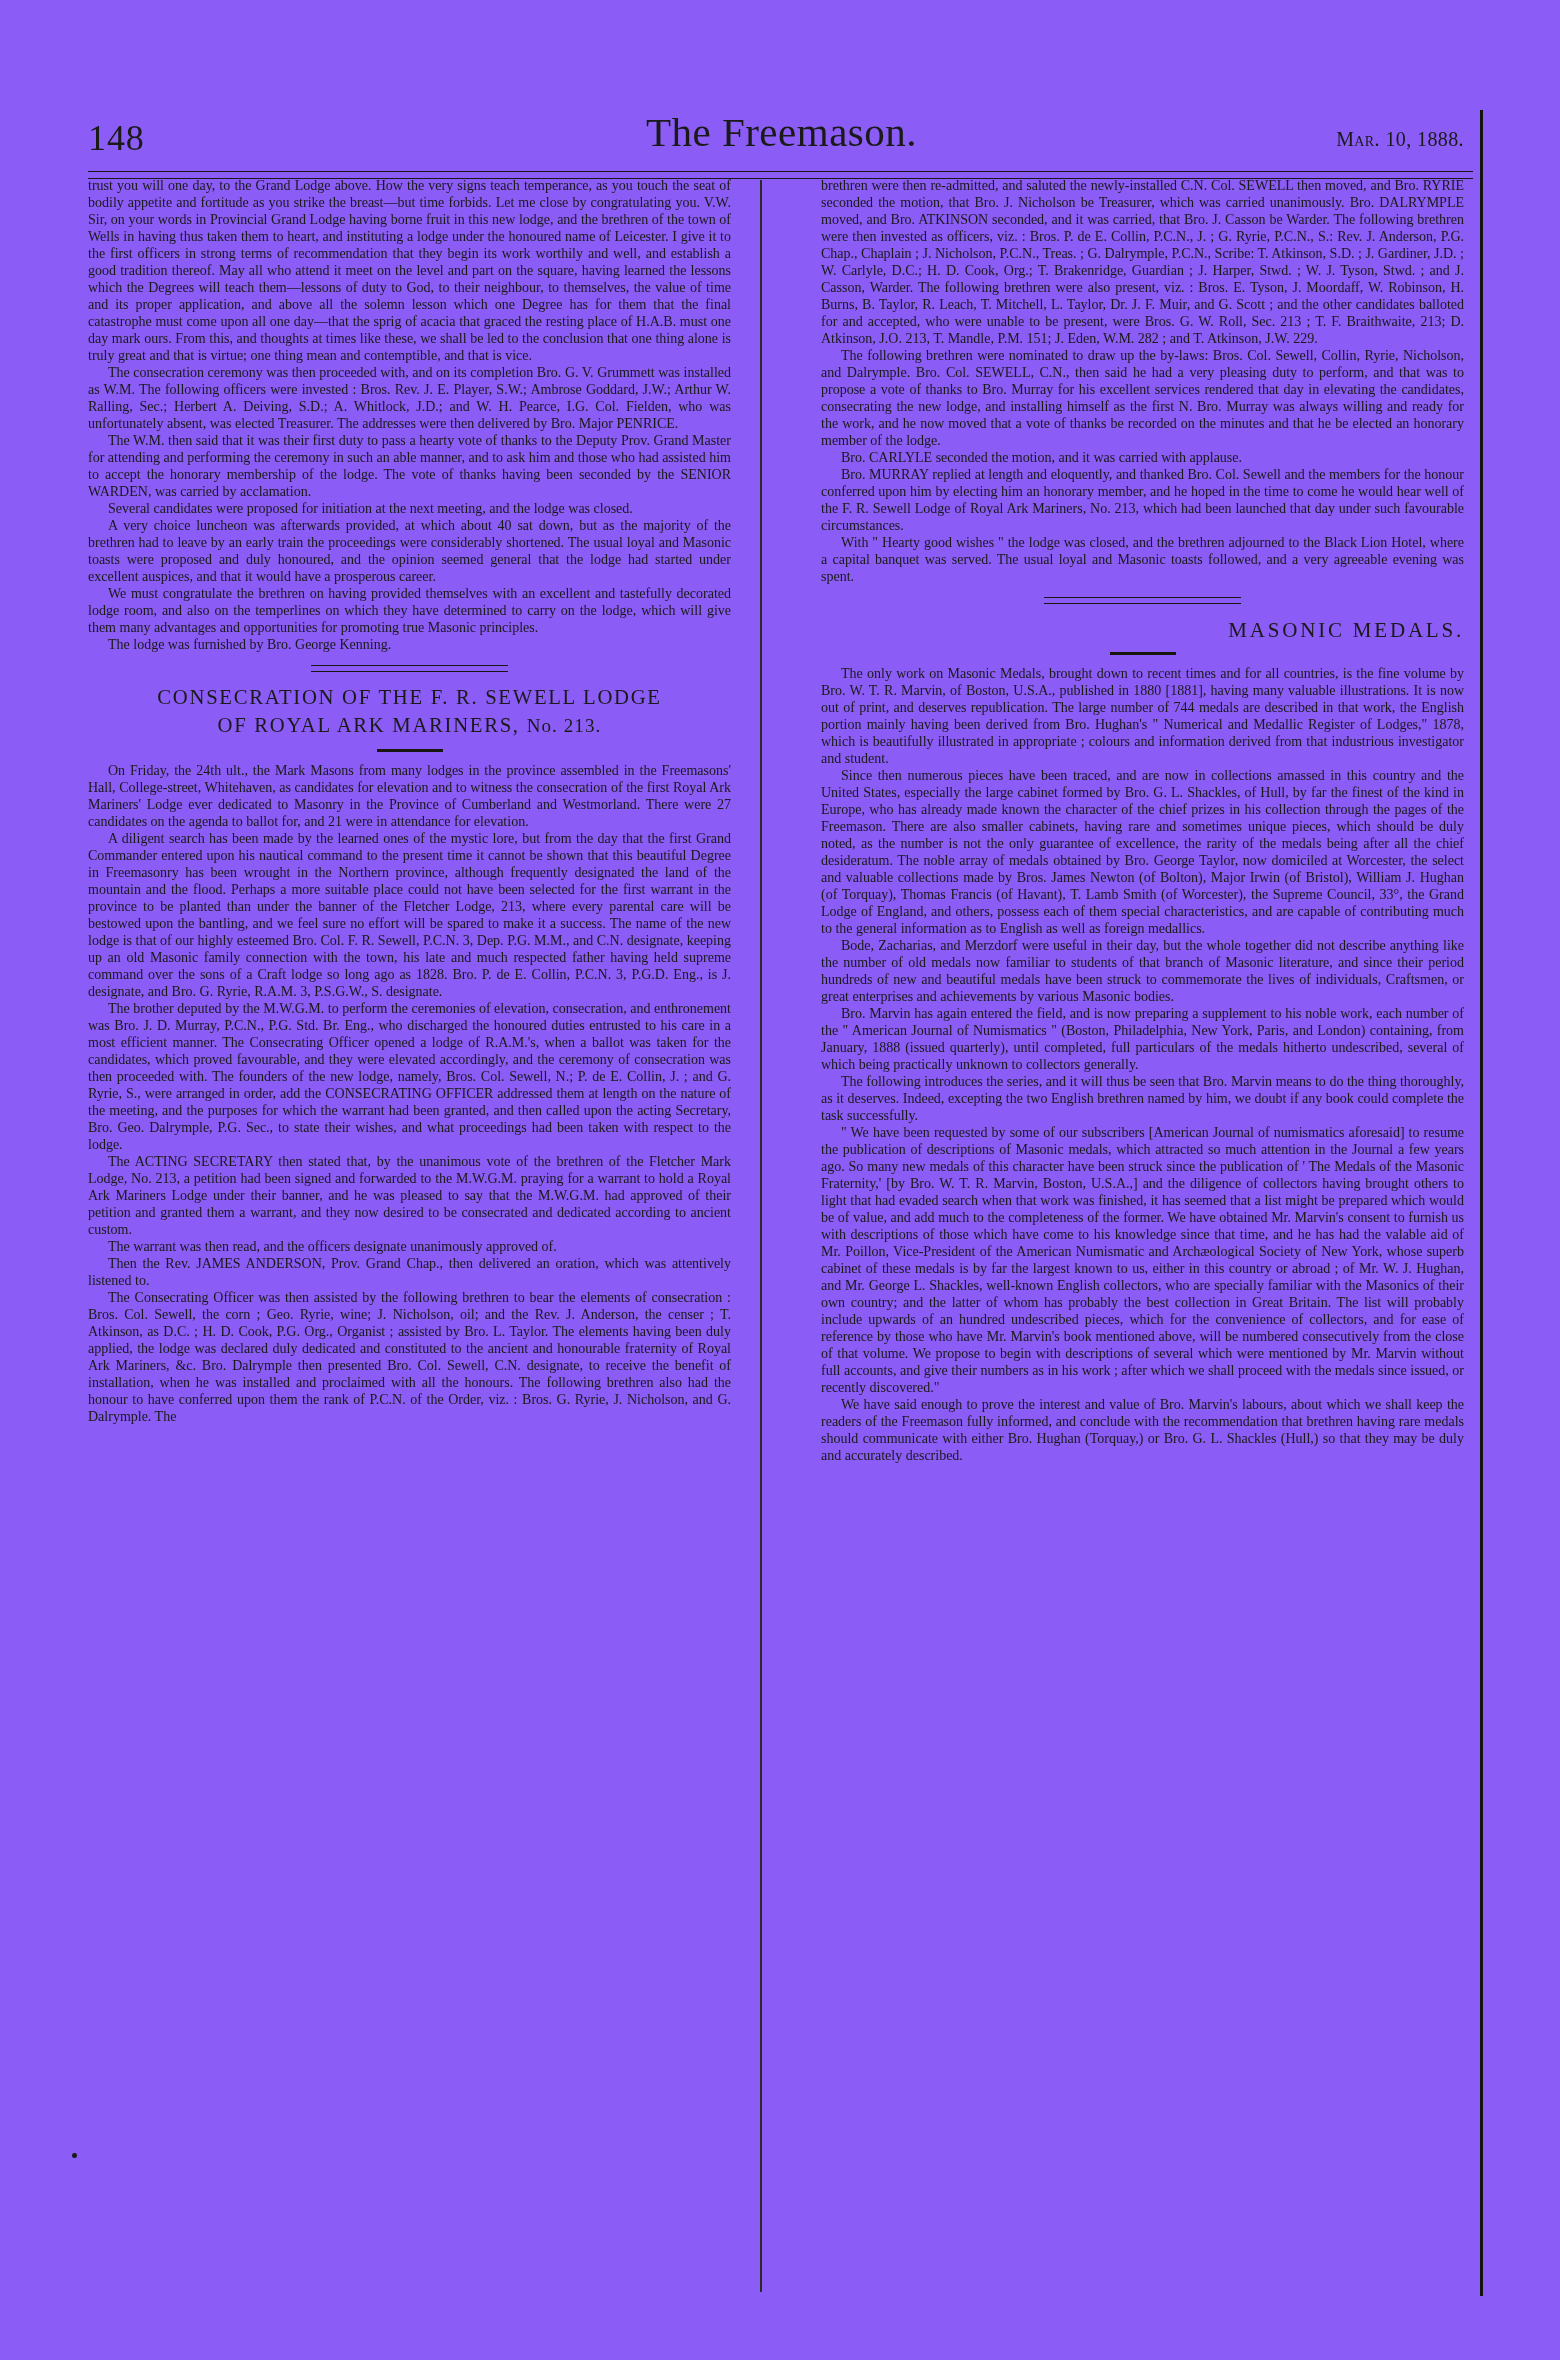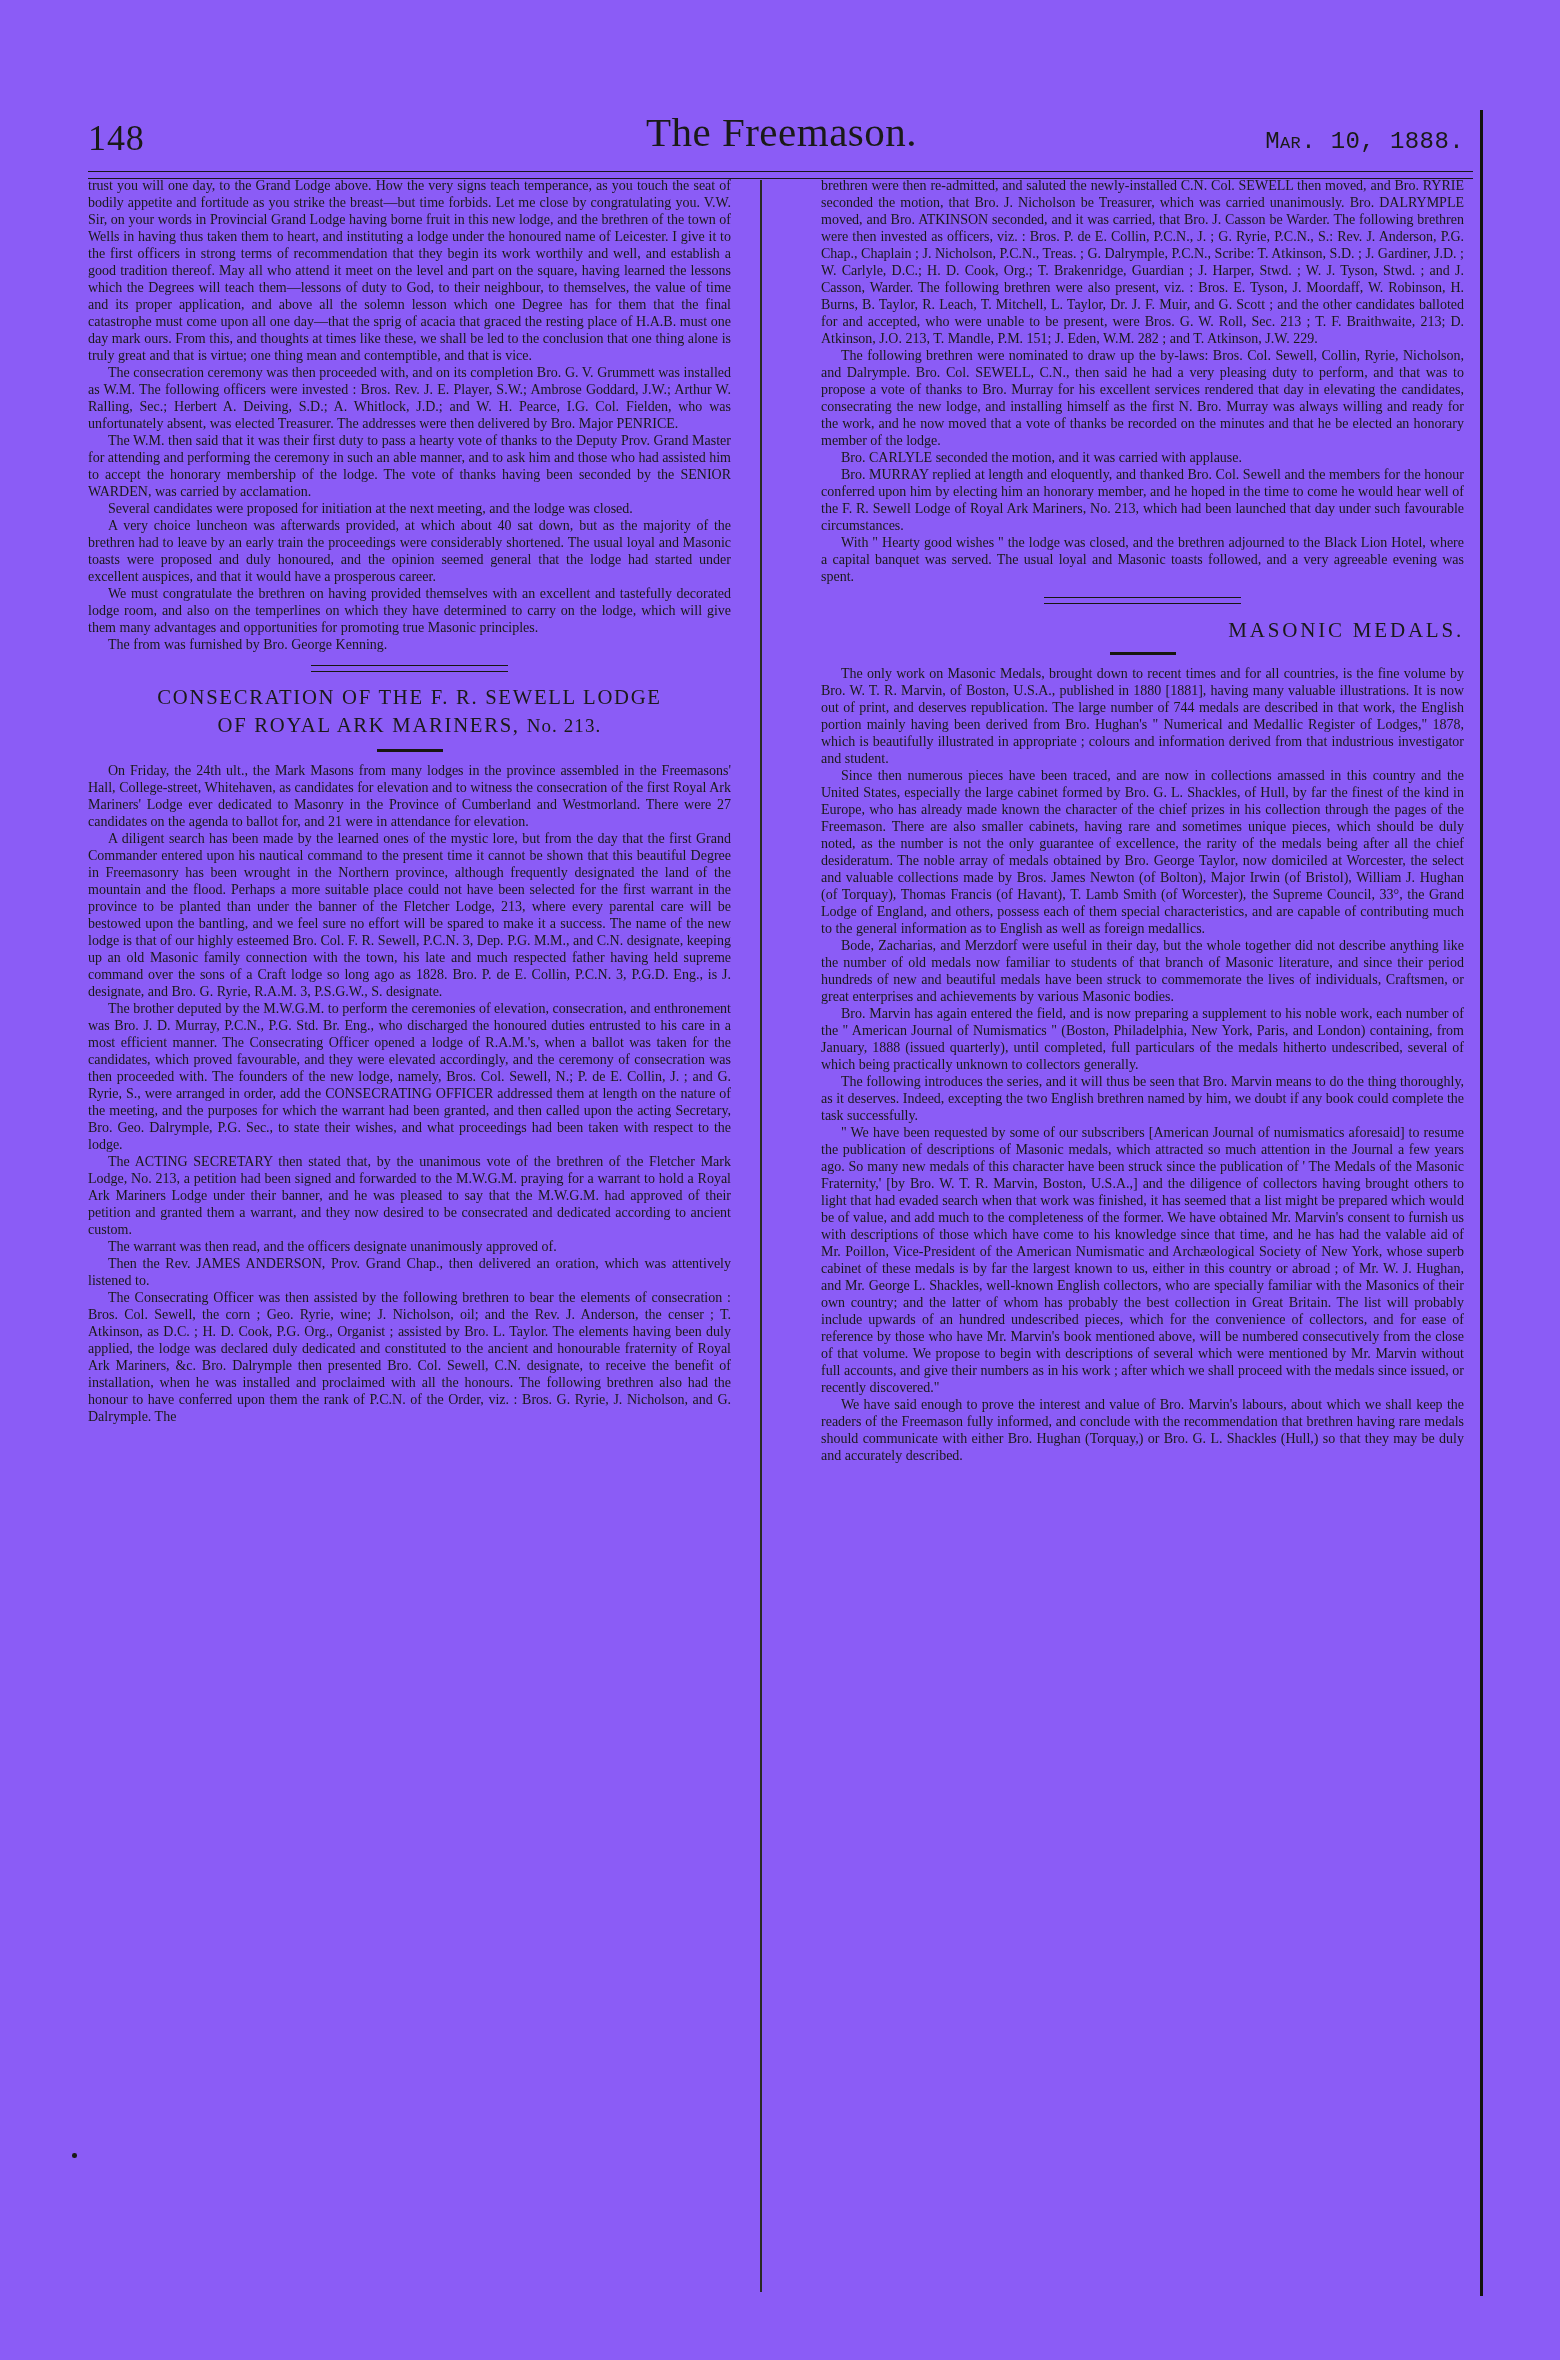--- a/index.html
+++ b/index.html
@@ -42,24 +42,23 @@
     top: 0;
     text-align: center;
     font-size: 41px;
     letter-spacing: 0.5px;
     font-family: "Liberation Serif", serif;
   }
   .masthead-date {
     position: absolute;
     right: 11px;
     top: 20px;
-    font-size: 24px;
+    font-size: 20px;
     font-variant: small-caps;
     letter-spacing: 0.4px;
-    font-family: Liberation Mono, monospace;
   }
   .rule-double {
     position: absolute;
     left: 88px;
     top: 171px;
     width: 1385px;
     height: 5.5px;
     border-top: 1.8px solid #171715;
     border-bottom: 1.8px solid #171715;
   }
@@ -155,21 +154,21 @@
   <div class="col-divider"></div>
   <div class="edge-rule"></div>
 
   <div class="col col-left">
     <p class="noind">trust you will one day, to the Grand Lodge above. How the very signs teach temperance, as you touch the seat of bodily appetite and fortitude as you strike the breast—but time forbids. Let me close by congratulating you. V.W. Sir, on your words in Provincial Grand Lodge having borne fruit in this new lodge, and the brethren of the town of Wells in having thus taken them to heart, and instituting a lodge under the honoured name of Leicester. I give it to the first officers in strong terms of recommendation that they begin its work worthily and well, and establish a good tradition thereof. May all who attend it meet on the level and part on the square, having learned the lessons which the Degrees will teach them—lessons of duty to God, to their neighbour, to themselves, the value of time and its proper application, and above all the solemn lesson which one Degree has for them that the final catastrophe must come upon all one day—that the sprig of acacia that graced the resting place of H.A.B. must one day mark ours. From this, and thoughts at times like these, we shall be led to the conclusion that one thing alone is truly great and that is virtue; one thing mean and contemptible, and that is vice.</p>
     <p>The consecration ceremony was then proceeded with, and on its completion Bro. G. V. Grummett was installed as W.M. The following officers were invested : Bros. Rev. J. E. Player, S.W.; Ambrose Goddard, J.W.; Arthur W. Ralling, Sec.; Herbert A. Deiving, S.D.; A. Whitlock, J.D.; and W. H. Pearce, I.G. Col. Fielden, who was unfortunately absent, was elected Treasurer. The addresses were then delivered by Bro. Major PENRICE.</p>
     <p>The W.M. then said that it was their first duty to pass a hearty vote of thanks to the Deputy Prov. Grand Master for attending and performing the ceremony in such an able manner, and to ask him and those who had assisted him to accept the honorary membership of the lodge. The vote of thanks having been seconded by the SENIOR WARDEN, was carried by acclamation.</p>
     <p>Several candidates were proposed for initiation at the next meeting, and the lodge was closed.</p>
     <p>A very choice luncheon was afterwards provided, at which about 40 sat down, but as the majority of the brethren had to leave by an early train the proceedings were considerably shortened. The usual loyal and Masonic toasts were proposed and duly honoured, and the opinion seemed general that the lodge had started under excellent auspices, and that it would have a prosperous career.</p>
     <p>We must congratulate the brethren on having provided themselves with an excellent and tastefully decorated lodge room, and also on the temperlines on which they have determined to carry on the lodge, which will give them many advantages and opportunities for promoting true Masonic principles.</p>
-    <p>The from was furnished by Bro. George Kenning.</p>
+    <p>The lodge was furnished by Bro. George Kenning.</p>
 
     <div class="sec-rule-long"></div>
 
     <h2 class="headline">
       <span>CONSECRATION OF THE F. R. SEWELL LODGE</span><br>
       <span>OF ROYAL ARK MARINERS, </span><span class="small">No. 213.</span>
     </h2>
 
     <div class="sec-rule-short"></div>
 

